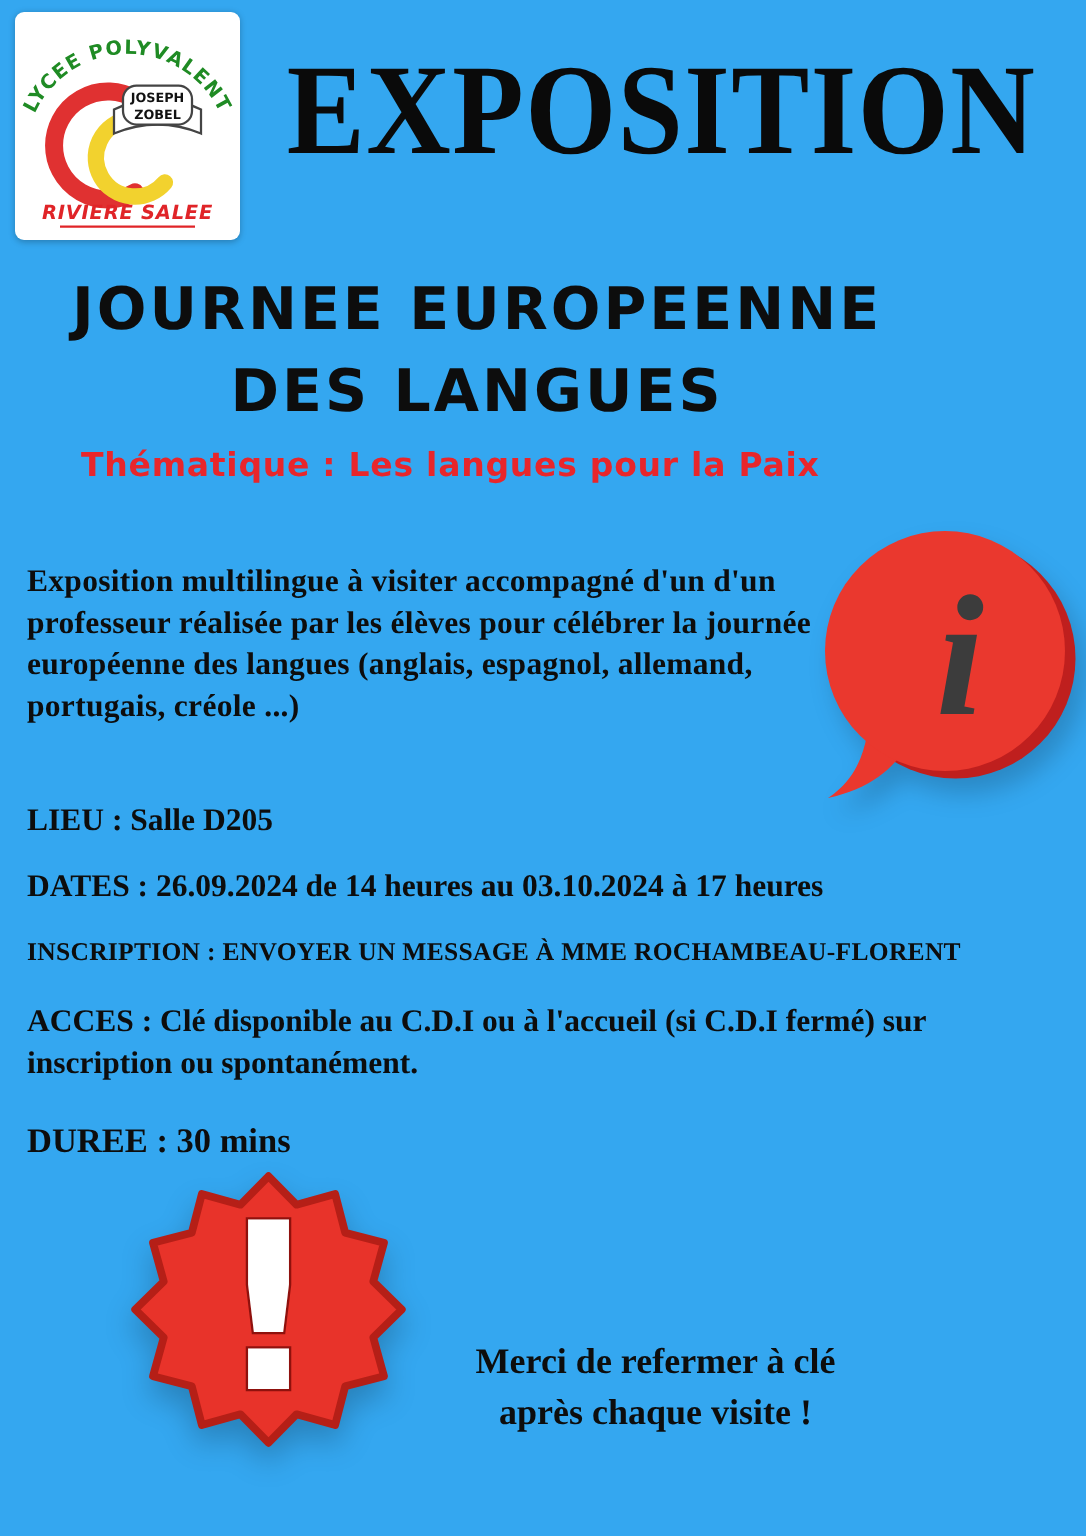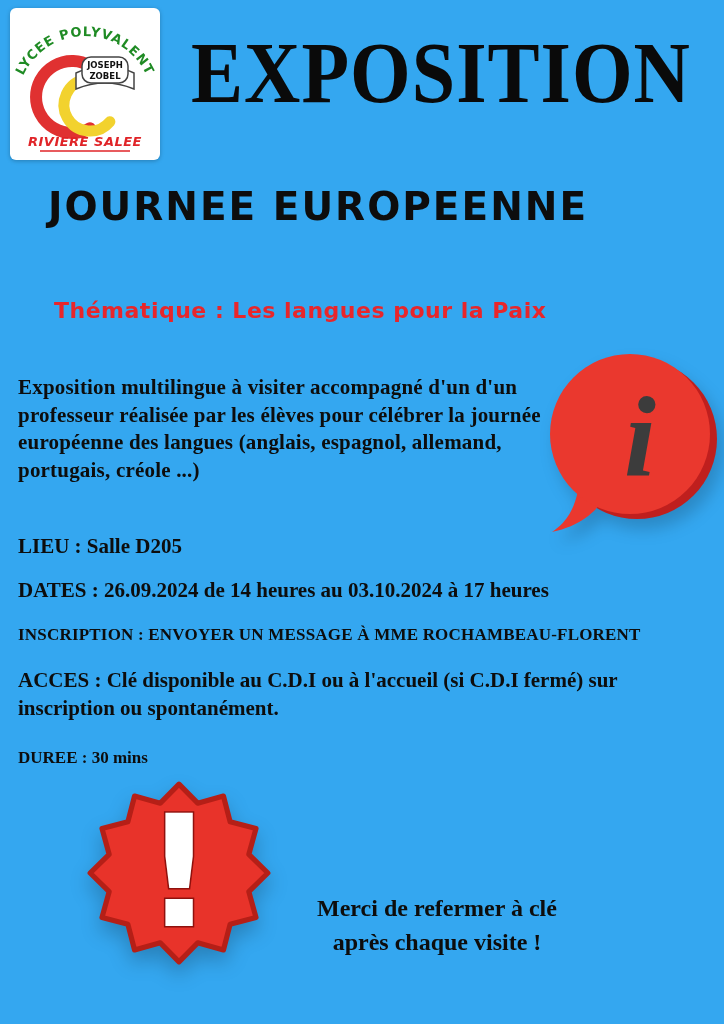--- a/index.html
+++ b/index.html
@@ -33,21 +33,21 @@
   }
   .description {
     position:absolute; left:18px; top:374px; width:548px;
     font-size:21px; line-height:1.32; font-weight:bold; letter-spacing:0.2px;
   }
   .detail { position:absolute; left:18px; font-weight:bold; white-space:nowrap; }
   .detail-lieu  { top:534px; font-size:21px;text-align:right; }
   .detail-dates { top:578px; font-size:21px; }
   .detail-inscription { top:625px; font-size:17px; letter-spacing:0.2px; }
   .detail-acces { top:666px; font-size:21px; width:694px; line-height:1.34; white-space:normal; }
-  .detail-duree { top:748px; font-size:17px; }
+  .detail-duree { top:748px; font-size:23px; }
   .info-bubble {
     position:absolute; left:538px; top:350px; width:182px; height:190px;
     filter:drop-shadow(6px 10px 8px rgba(0,0,0,0.18));
   }
   .alert-badge {
     position:absolute; left:86px; top:780px; width:186px; height:186px;
     filter:drop-shadow(0 10px 10px rgba(0,0,0,0.22));
   }
   .footer-note {
     position:absolute; left:270px; top:872px; width:334px; text-align:center;
@@ -80,20 +80,21 @@
 
       <text x="75" y="137" text-anchor="middle" font-family="DejaVu Sans, sans-serif" font-size="13" font-weight="bold" font-style="italic" fill="#e02428" letter-spacing="0.5">RIVIERE SALEE</text>
       <line x1="30" y1="142" x2="120" y2="142" stroke="#e02428" stroke-width="1.5"></line>
     </svg>
   </div>
 
   <div class="main-title">EXPOSITION</div>
 
   <div class="headline">
     <div>JOURNEE EUROPEENNE</div>
+    <div>DES LANGUES</div>
   </div>
 
   <div class="theme-line">Thématique : Les langues pour la Paix</div>
 
   <div class="description">Exposition multilingue à visiter accompagné d'un d'un professeur réalisée par les élèves pour célébrer la journée européenne des langues (anglais, espagnol, allemand, portugais, créole ...)</div>
 
   <svg class="info-bubble" viewBox="0 0 182 190">
     <circle cx="99" cy="89" r="80" fill="#bf1f1e"></circle>
     <path d="M 40,140 C 36,162 26,174 14,182 C 42,176 58,162 66,148 Z" fill="#ea382e"></path>
     <circle cx="92" cy="84" r="80" fill="#ea382e"></circle>

